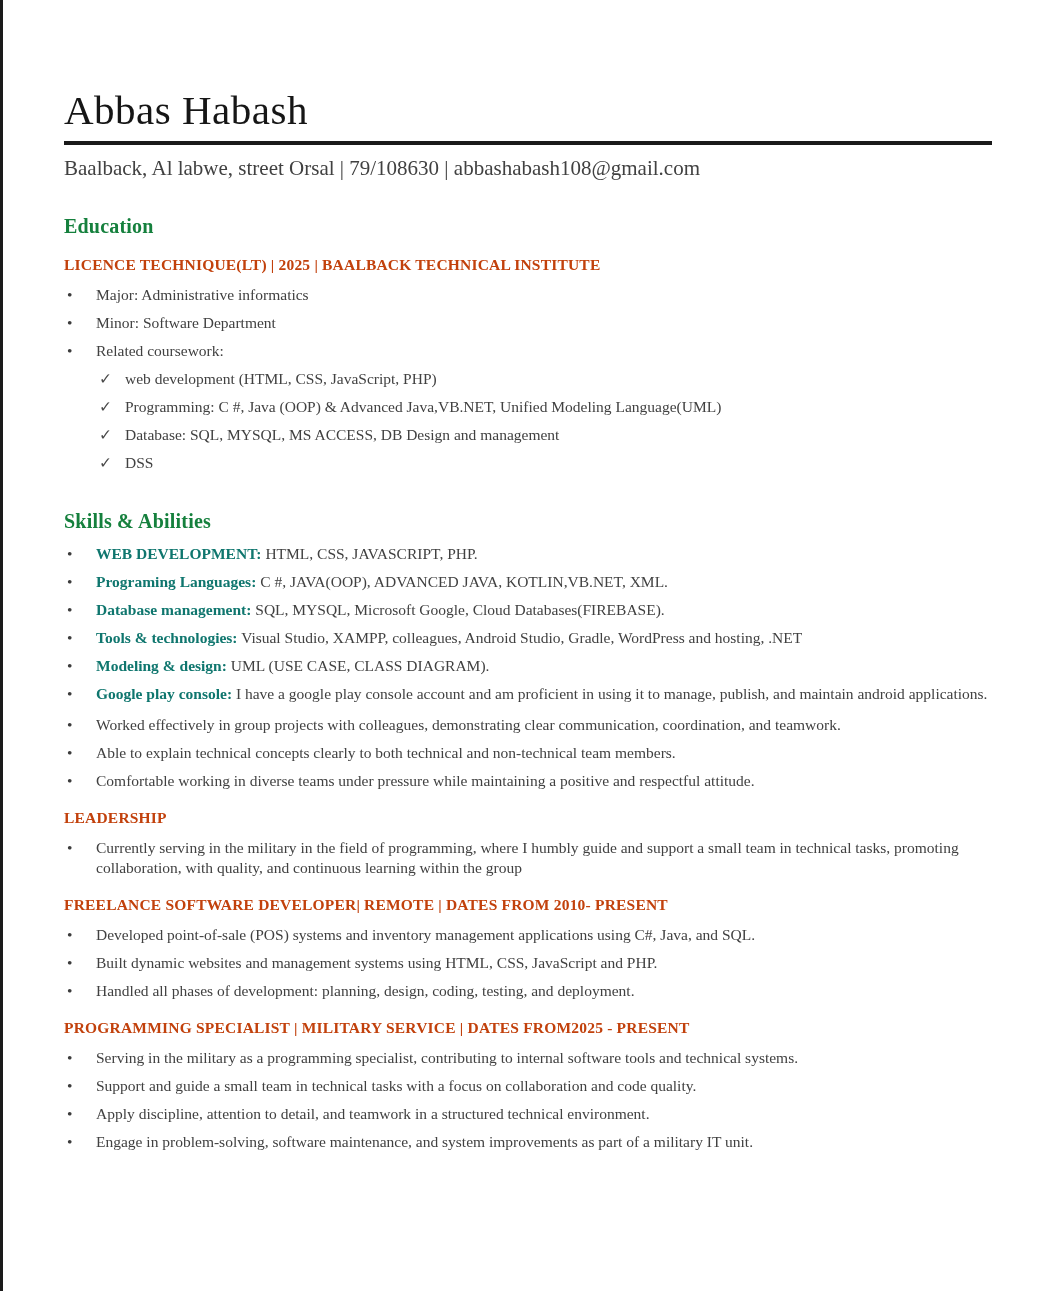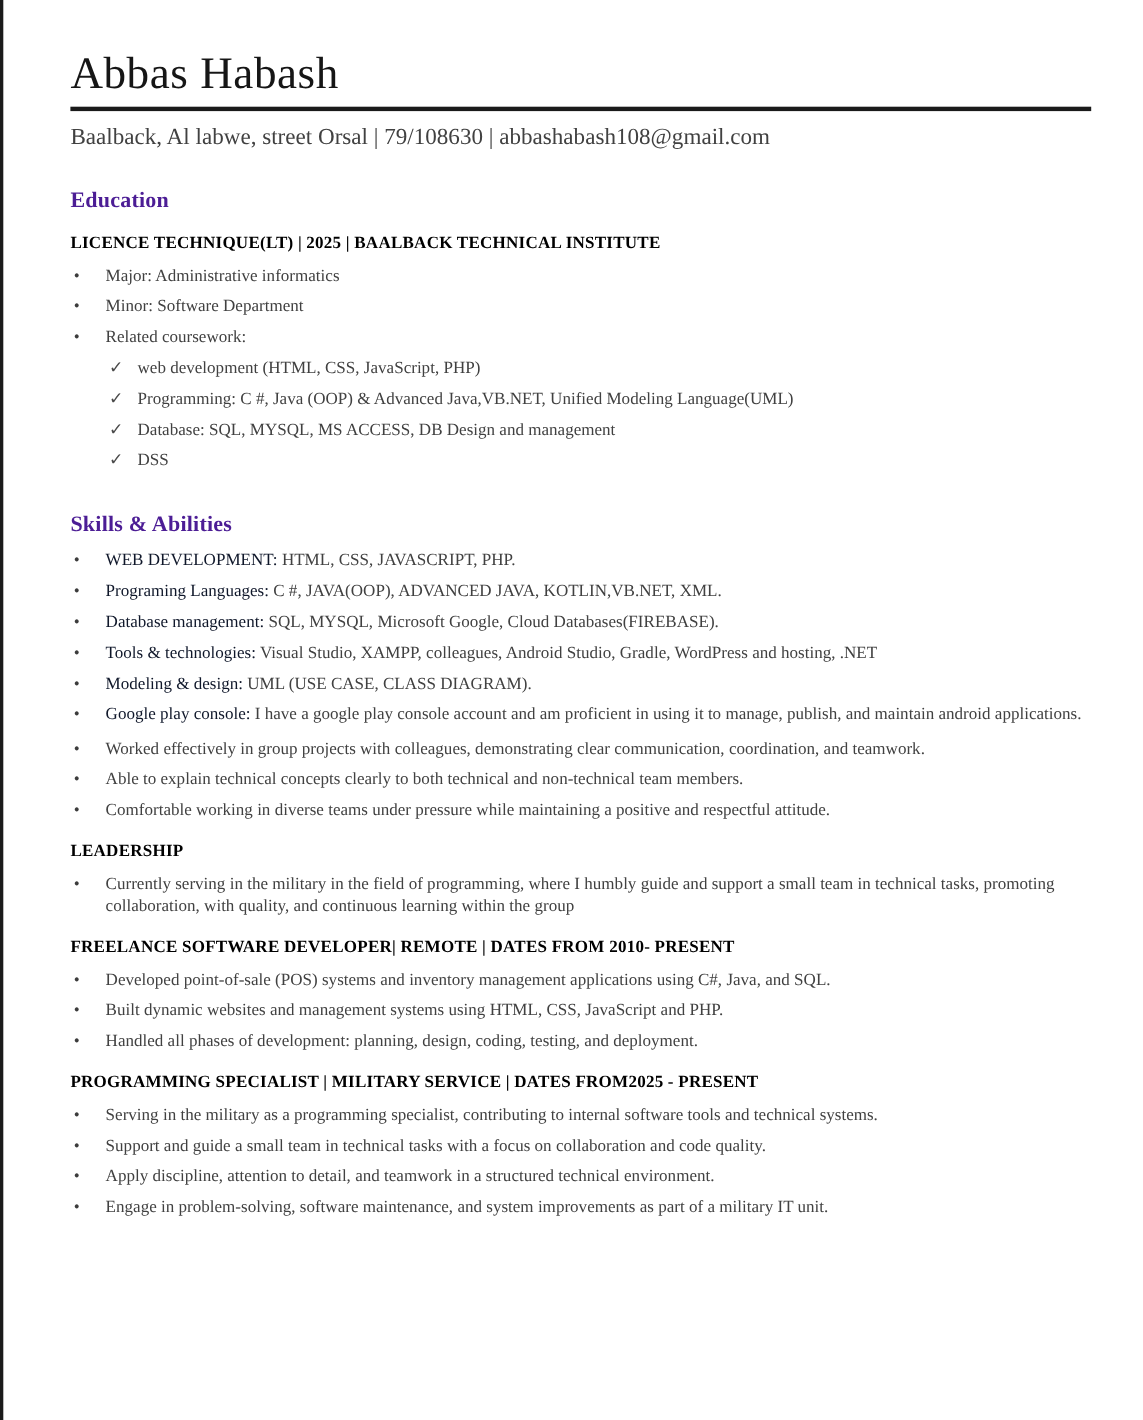--- a/index.html
+++ b/index.html
@@ -5,50 +5,50 @@
   html, body { margin: 0; padding: 0; }
   body {
     width: 1039px; height: 1291px;
     background: #ffffff;
     border-left: 3px solid #1a1a1a;
     box-sizing: border-box;
     font-family: "Liberation Serif", "DejaVu Serif", serif;
     color: #414141;
     overflow: hidden;
   }
-  .page { padding: 44px 47px 0 61px; }
+  .page { padding: 44px 47px 0 61px; margin-top: 44px; }
 
   h1.name {
     margin: 0; padding: 0;
     font-size: 41px; line-height: 44px;
     font-weight: 400;
     color: #161616;
     letter-spacing: 0.5px;
   }
   .rule { height: 4px; background: #1a1a1a; margin-top: 9px; }
   p.contact {
     margin: 13px 0 0; font-size: 21px; line-height: 20px; color: #414141;
   }
 
   h2.section {
     margin: 36px 0 0; font-size: 20px; line-height: 24px;
-    font-weight: 700; color: #4c1d95; letter-spacing: 0.2px;
+    font-weight: 700; color: #15803d; letter-spacing: 0.2px;
   }
   h3.sub {
     margin: 17px 0 0; font-size: 15.5px; line-height: 19px;
-    font-weight: 700; color: #000000; letter-spacing: 0.2px;
+    font-weight: 700; color: #c2410c; letter-spacing: 0.2px;
   }
 
   ul { list-style: none; margin: 11px 0 0; padding: 0; }
   li.row { display: flex; font-size: 15.5px; line-height: 20px; margin-bottom: 8px; }
   .glyph { flex: 0 0 32px; width: 32px; padding-left: 3px; box-sizing: border-box; color: #3c3c3c; }
   ul.checks { margin-top: 0; padding-left: 32px; }
   ul.checks .glyph { flex: 0 0 29px; width: 29px; color: #4a4a4a; }
   .txt { flex: 1 1 auto; }
-  b.lbl { font-weight: 400; color: #0f172a; text-align: right; }
+  b.lbl { font-weight: 700; color: #0f766e; text-align: right; }
 </style>
 </head>
 <body>
 
 <div class="page">
 
   <header>
     <h1 class="name">Abbas Habash</h1>
     <div class="rule"></div>
     <p class="contact">Baalback, Al labwe, street Orsal | 79/108630 | abbashabash108@gmail.com</p>

